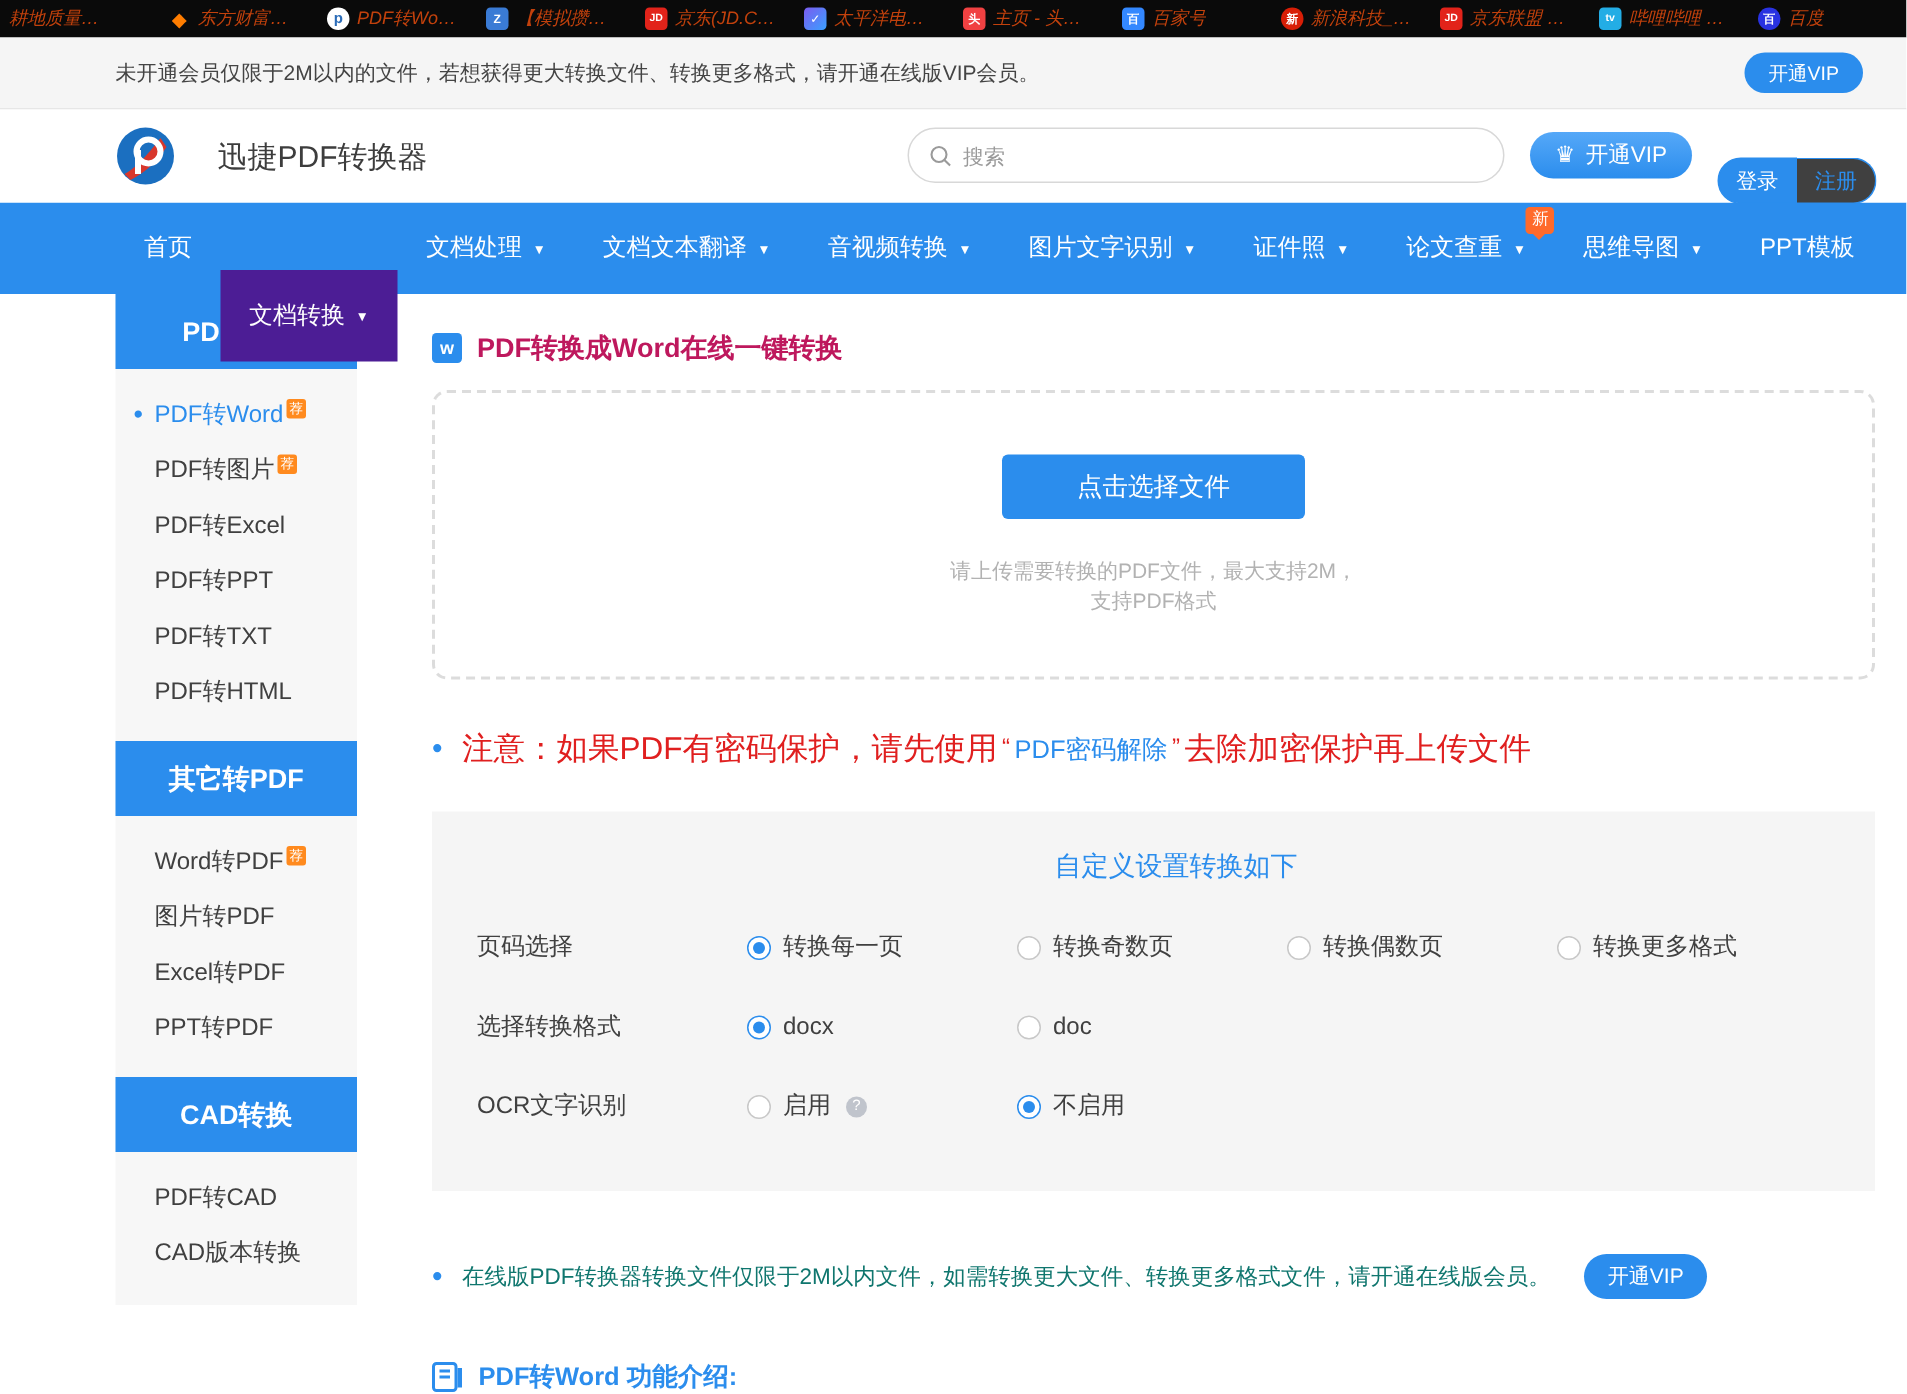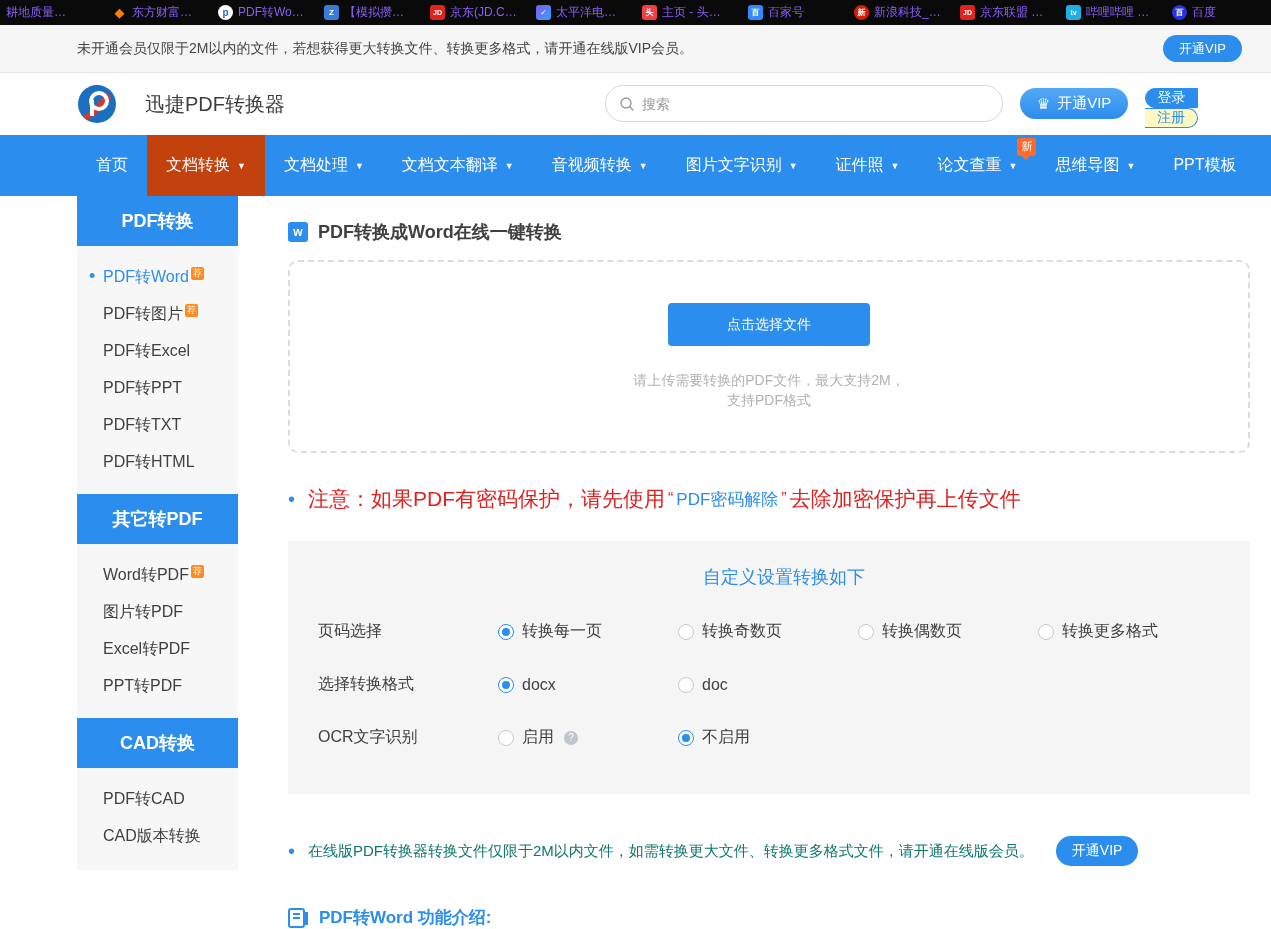--- a/index.html
+++ b/index.html
@@ -2,21 +2,21 @@
 <html><head>
 <meta charset="utf-8">
 <style>
   * { margin:0; padding:0; box-sizing:border-box; }
   html,body { width:1271px; height:929px; overflow:hidden; background:#fff;
     font-family:"Liberation Sans","DejaVu Sans",sans-serif; }
 
   
   .tabbar { height:25px; background:#0a0a0a; display:flex; align-items:center; overflow:hidden; }
   .tab { flex:0 0 106px; display:flex; align-items:center; gap:5px; padding:0 6px; height:100%; cursor:pointer; }
-  .tab-title { color:#8b5cf6; font-size:12px; white-space:nowrap; overflow:hidden; }
+  .tab-title { color:#c2410c; font-size:12px; white-space:nowrap; overflow:hidden;font-style:italic; }
   .fav { width:15px; height:15px; flex:0 0 15px; border-radius:3px; color:#fff; font-size:8px; font-weight:bold;
          display:flex; align-items:center; justify-content:center; line-height:1; }
   .fav.t1 { background:transparent; color:#ff7d00; font-size:13px; }
   .fav.t2 { background:#fff; color:#2b6cb8; border-radius:50%; font-size:10px; }
   .fav.t3 { background:#3a7bd5; }
   .fav.t4, .fav.t9 { background:#e2231a; font-size:7px; }
   .fav.t5 { background:linear-gradient(135deg,#7b5cf0,#3aa0ff); }
   .fav.t6 { background:#f04142; }
   .fav.t7 { background:#3388ff; }
   .fav.t8 { background:#d81e06; border-radius:50%; }
@@ -39,31 +39,31 @@
   .search-box { position:absolute; left:605px; top:12px; width:398px; height:37px; border:1px solid #d8d8d8;
                 border-radius:19px; display:flex; align-items:center; padding-left:13px; background:#fff; }
   .search-box svg { margin-right:7px; }
   .search-box input { border:none; outline:none; flex:1; font-size:14px; color:#0c4a6e; background:transparent;
                       font-family:inherit; }
   .search-box input::placeholder { color:#9a9a9a; }
   .hdr-vip { position:absolute; left:1020px; top:15px; width:108px; height:31px; border-radius:16px;
              background:linear-gradient(#55a8f8,#2b8ded); color:#fff; border:none; font-size:15px;
              display:flex; align-items:center; justify-content:center; gap:7px; cursor:pointer; font-family:inherit; }
   .hdr-vip .crown { font-size:15px; line-height:1; }
-  .auth { position:absolute; left:1145px; top:15px; height:31px; display:flex;flex-direction:column; }
+  .auth { position:absolute; left:1145px; top:32px; height:31px; display:flex; }
   .auth .login { width:53px; background:#2b8ded; color:#fff; border:1px solid #2b8ded;
                  border-radius:16px 0 0 16px; font-size:14px; cursor:pointer; font-family:inherit; }
-  .auth .register { width:53px; background:#fef9c3; color:#2b8ded; border:1px solid #2b8ded; border-left:none;
+  .auth .register { width:53px; background:#404040; color:#2b8ded; border:1px solid #2b8ded; border-left:none;
                     border-radius:0 16px 16px 0; font-size:14px; cursor:pointer; font-family:inherit; }
 
   
   .navbar { height:61px; background:#2b8ded; display:flex; padding-left:77px; }
   .nav-item { position:relative; height:61px; display:flex; align-items:center; padding:0 19px;
               color:#fff; font-size:16px; cursor:pointer; white-space:nowrap; }
-  .nav-item.active { background:#c2410c; }
+  .nav-item.active { background:#4c1d95;margin-top:45px; }
   .nav-item .caret { font-size:9px; margin-left:7px; }
   .nav-badge { position:absolute; top:3px; right:0; background:#ff6a2b; color:#fff; font-size:11px;
                line-height:1; padding:3px 4px 4px; border-radius:3px; }
   .nav-badge::after { content:""; position:absolute; left:5px; bottom:-4px; border:4px solid transparent;
                       border-top-color:#ff6a2b; border-bottom:none; }
 
   
   .page { display:flex; align-items:flex-start; }
   .sidebar { margin-left:77px; width:161px; background:#f7f7f7; padding-bottom:2px; }
   .side-header { height:50px; background:#2b8ded; color:#fff; font-size:18px; font-weight:bold;
@@ -75,26 +75,26 @@
   .side-item .dot { position:absolute; left:12px; color:#2b8ded; font-size:18px; }
   .rec-badge { display:inline-block; width:13px; height:13px; margin-left:2px; background:#ff8a1e;
                border-radius:2px; color:#fff; font-size:9px; line-height:13px; text-align:center;
                vertical-align:6px; }
 
   
   .main { margin-left:50px; width:962px; }
   .page-title { margin-top:24px; display:flex; align-items:center; gap:10px; }
   .w-icon { width:20px; height:20px; background:#2b8ded; border-radius:3px; color:#fff; font-size:12px;
             font-weight:bold; display:flex; align-items:center; justify-content:center; }
-  .page-title h1 { font-size:18px; color:#404040; font-weight:bold; }
+  .page-title h1 { font-size:18px; color:#be185d; font-weight:bold; }
 
   .upload-box { margin-top:16px; height:193px; border:2px dashed #dcdcdc; border-radius:10px;
                 display:flex; flex-direction:column; align-items:center; justify-content:center; background:#fff; }
   .upload-btn { width:202px; height:43px; background:#2b8ded; border:none; border-radius:4px; color:#fff;
-                font-size:14px; cursor:pointer; margin-bottom:24px; font-family:inherit; }
+                font-size:17px; cursor:pointer; margin-bottom:24px; font-family:inherit; }
   .upload-hint { font-size:14px; color:#b2b2b2; text-align:center; line-height:20px; }
 
   .pw-notice { margin-top:32px; display:flex; align-items:center; }
   .blue-bullet { color:#2b8ded; font-size:20px; margin-right:13px; line-height:1; }
   .pw-notice .red { color:#e01f1f; font-size:21px; }
   .pw-notice .q { color:#e01f1f; font-size:16px; margin:0 3px; }
   .pw-notice .lnk { color:#2b8ded; font-size:17px; cursor:pointer; text-decoration:none; }
 
   .settings { margin-top:28px; background:#f5f5f5; padding:24px 0 46px 30px; }
   .settings-title { text-align:center; color:#2b8ded; font-size:18px; margin-bottom:27px; }

